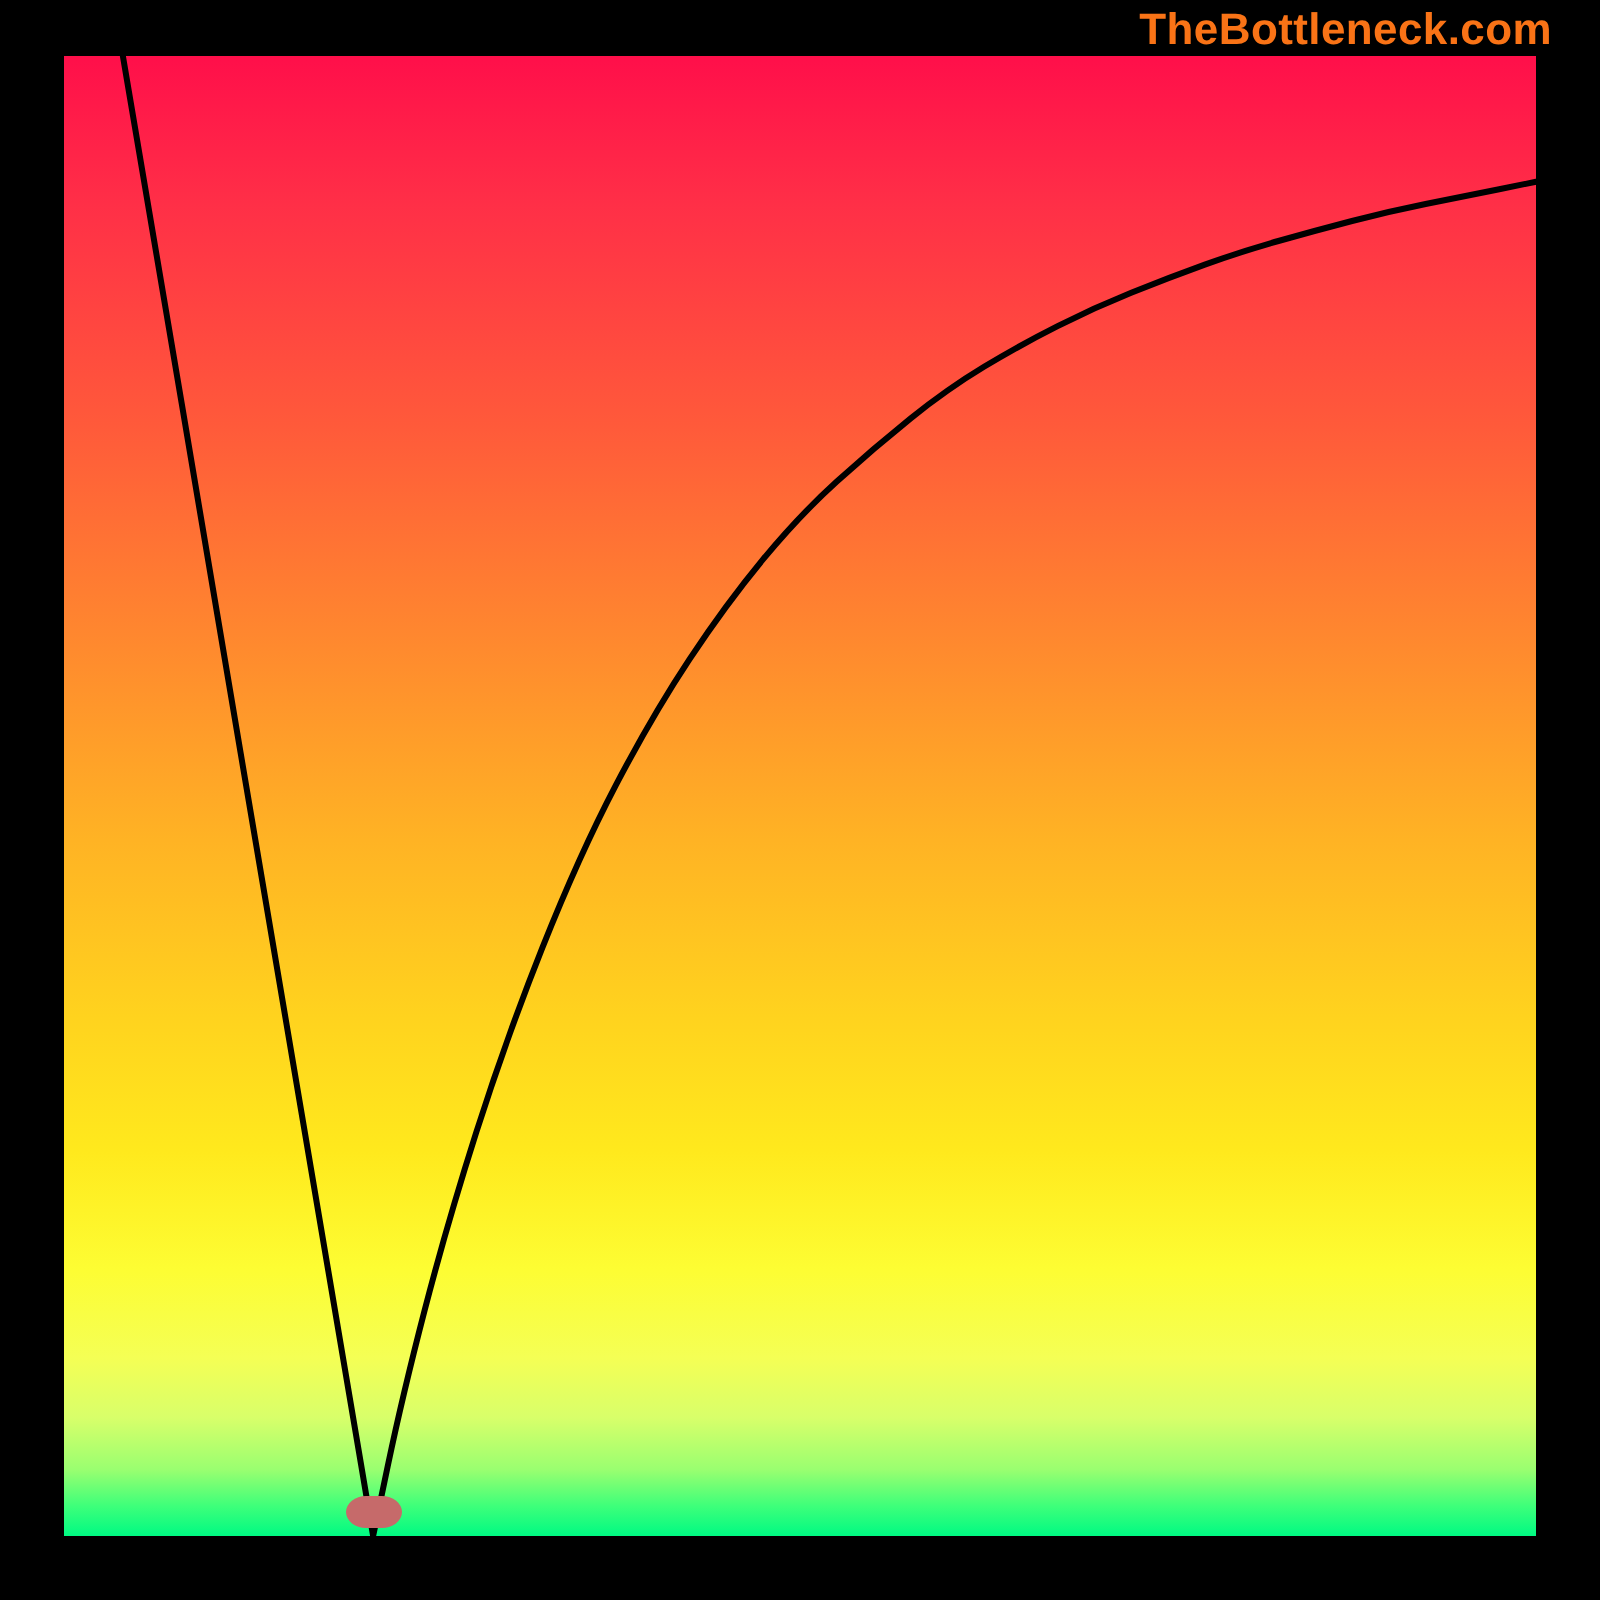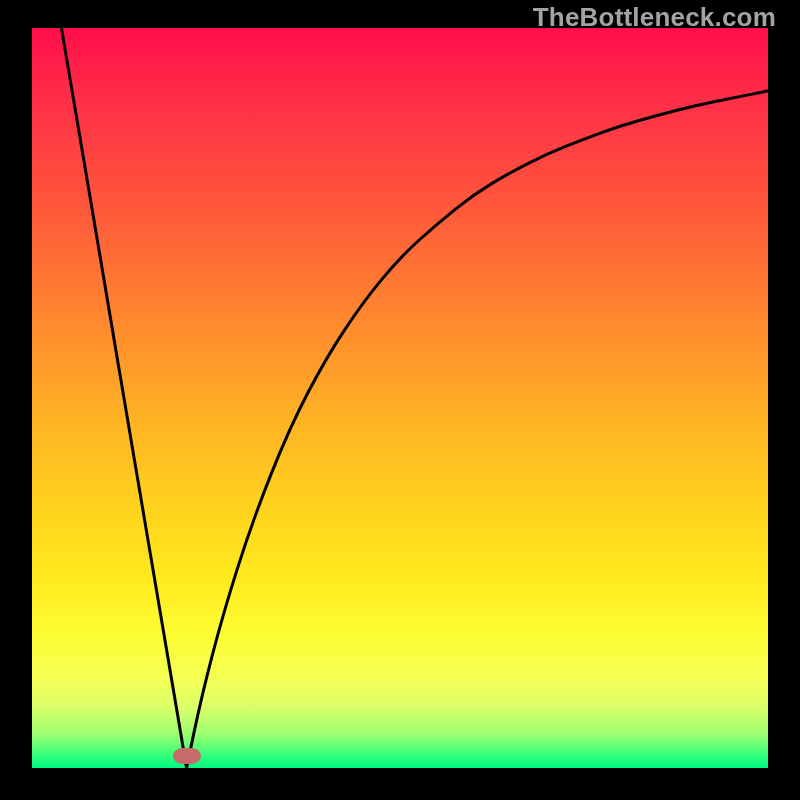--- a/index.html
+++ b/index.html
@@ -14,22 +14,22 @@
   .frame {
     position: relative;
     width: 800px;
     height: 800px;
     background: #000;
   }
   .attribution {
     position: absolute;
     top: 2px;
     right: 24px;
-    color: #a3a3a3;
-    font-size: 26px;
+    color: #f97316;
+    font-size: 22px;
     font-weight: 600;
     letter-spacing: 0.2px;
     z-index: 10;
   }
   .plot {
     position: absolute;
     left: 32px;
     top: 28px;
     width: 736px;
     height: 740px;

